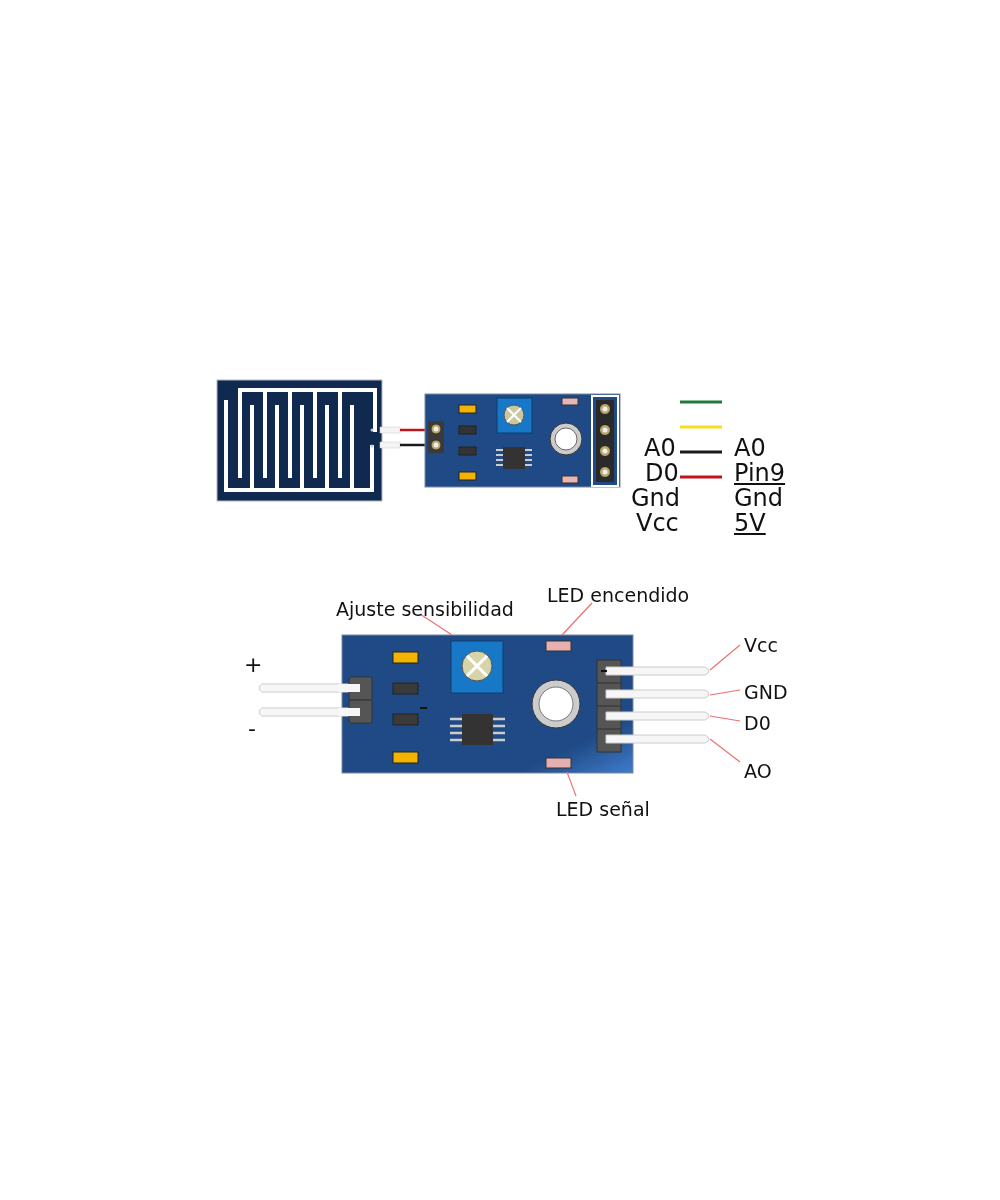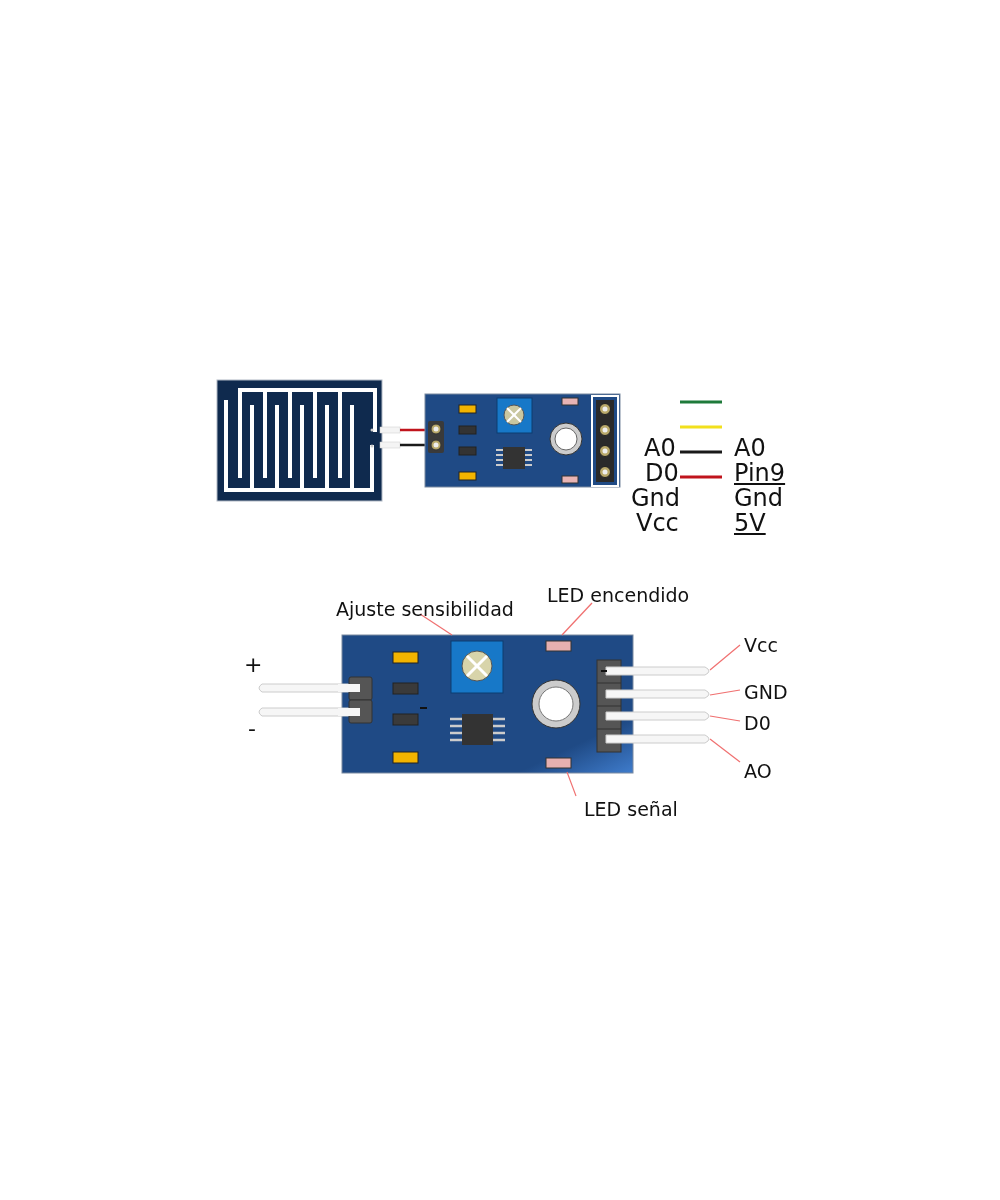--- a/index.html
+++ b/index.html
@@ -185,18 +185,18 @@
   <span class="lbl big" style="left:734px;top:440px;">Gnd</span>
   <span class="lbl big" style="left:636px;top:465px;">Vcc</span>
   <span class="lbl big" style="left:734px;top:465px;text-decoration:underline;">5V</span>
 </div>
 
 <div>
   <span class="lbl" style="left:244px;top:652px;font-size:22px;">+</span>
   <span class="lbl" style="left:248px;top:716px;font-size:22px;">-</span>
   <span class="lbl small" style="left:336px;top:598px;">Ajuste sensibilidad</span>
   <span class="lbl small" style="left:547px;top:584px;">LED encendido</span>
-  <span class="lbl small" style="left:584px;top:798px;">LED señal</span>
+  <span class="lbl small" style="left:556px;top:798px;">LED señal</span>
   <span class="lbl small" style="left:744px;top:634px;">Vcc</span>
   <span class="lbl small" style="left:744px;top:681px;">GND</span>
   <span class="lbl small" style="left:744px;top:712px;">D0</span>
   <span class="lbl small" style="left:744px;top:760px;">AO</span>
 </div>
 
 </body></html>

